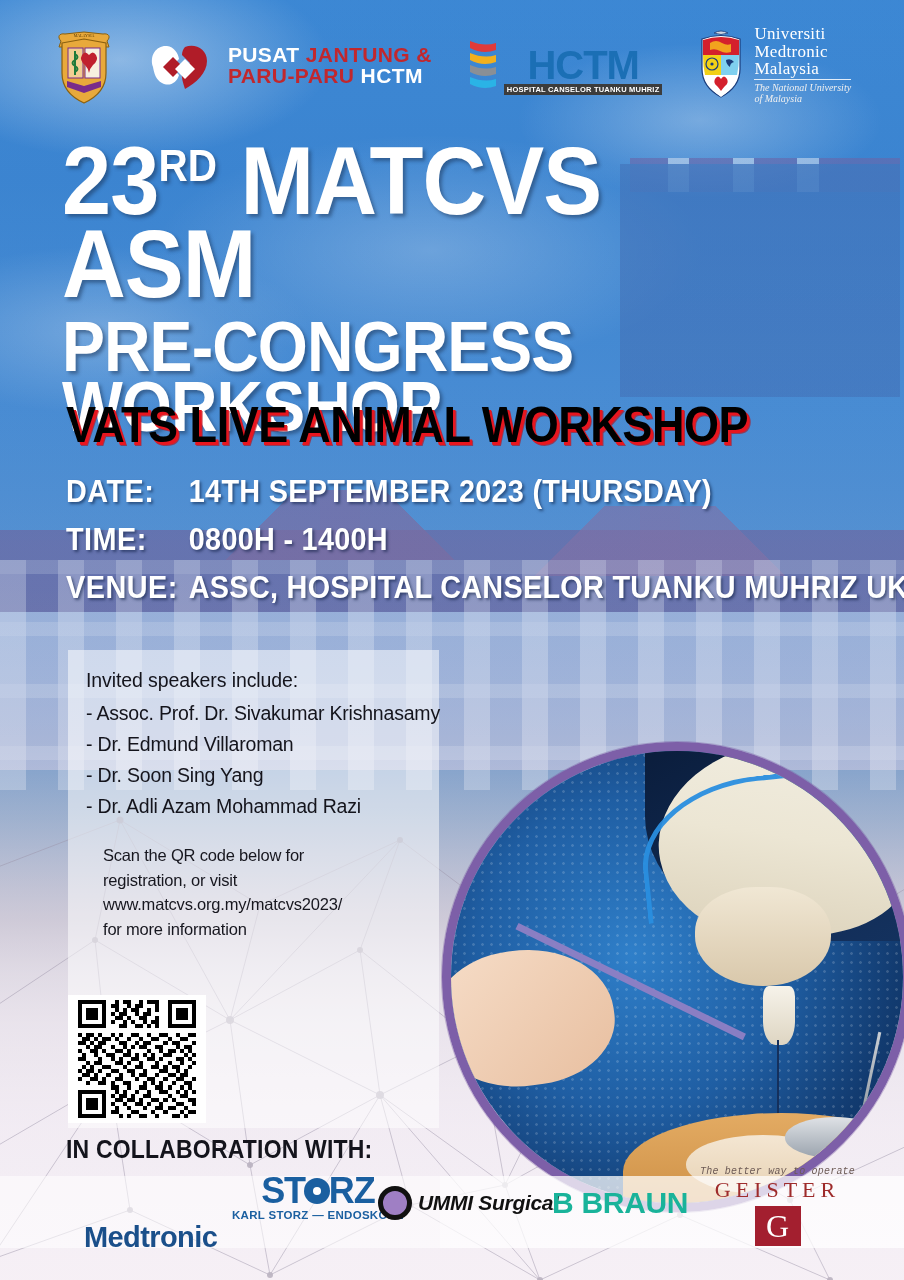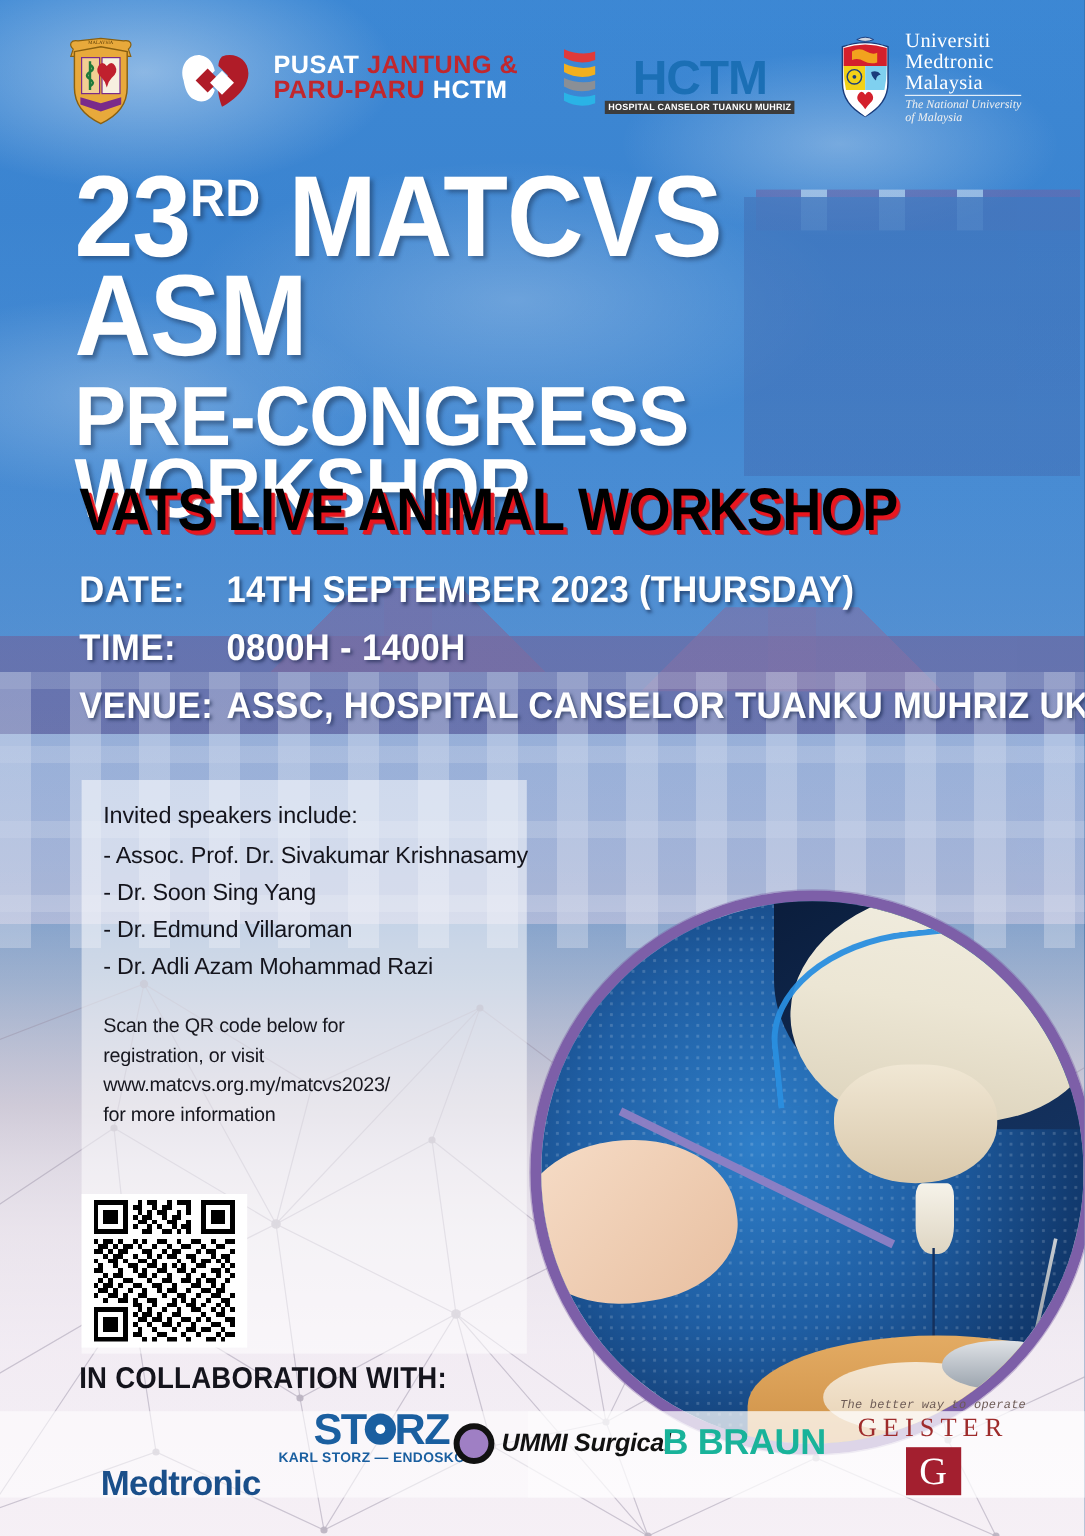--- a/index.html
+++ b/index.html
@@ -114,21 +114,21 @@
 
   
   .panel {
     position:absolute; left:68px; top:650px; width:371px; height:478px;
     background:rgba(255,255,255,.52);
   }
   .panel-inner { padding:16px 18px 0 18px; color:#14141c; }
   .panel-head { font-size:19.5px; line-height:1.5; letter-spacing:-.1px; }
   .spk-list { list-style:none; margin-top:3px; }
   .spk-list li { font-size:19.5px; line-height:1.58; letter-spacing:-.2px; white-space:nowrap; }
-  .reg-note { margin-top:22px; font-size:16.5px; line-height:1.48; letter-spacing:-.2px; color:#17171f; }
+  .reg-note { margin-top:22px; font-size:16.5px; line-height:1.48; letter-spacing:-.2px; color:#17171f;margin-left:17px; }
 
   .qr { position:absolute; left:68px; top:995px; width:138px; height:128px; background:#ffffff; padding:5px; }
   .qr svg { display:block; width:100%; height:100%; }
 
   
   .photo {
     position:absolute; left:442px; top:742px; width:470px; height:470px;
     border-radius:50%;
     border:9px solid #7d5fa8;
     overflow:hidden;
@@ -381,22 +381,22 @@
       <div class="metal-ring"></div>
       <div class="metal-rod"></div>
     </div>
   </div>
 
   <div class="panel">
     <div class="panel-inner">
       <div class="panel-head">Invited speakers include:</div>
       <ul class="spk-list">
         <li>- Assoc. Prof. Dr. Sivakumar Krishnasamy</li>
+        <li>- Dr. Edmund Villaroman</li>
         <li>- Dr. Soon Sing Yang</li>
-        <li>- Dr. Edmund Villaroman</li>
         <li>- Dr. Adli Azam Mohammad Razi</li>
       </ul>
       <div class="reg-note">
         <div>Scan the QR code below for</div>
         <div>registration, or visit</div>
         <div>www.matcvs.org.my/matcvs2023/</div>
         <div>for more information</div>
       </div>
     </div>
   </div>

